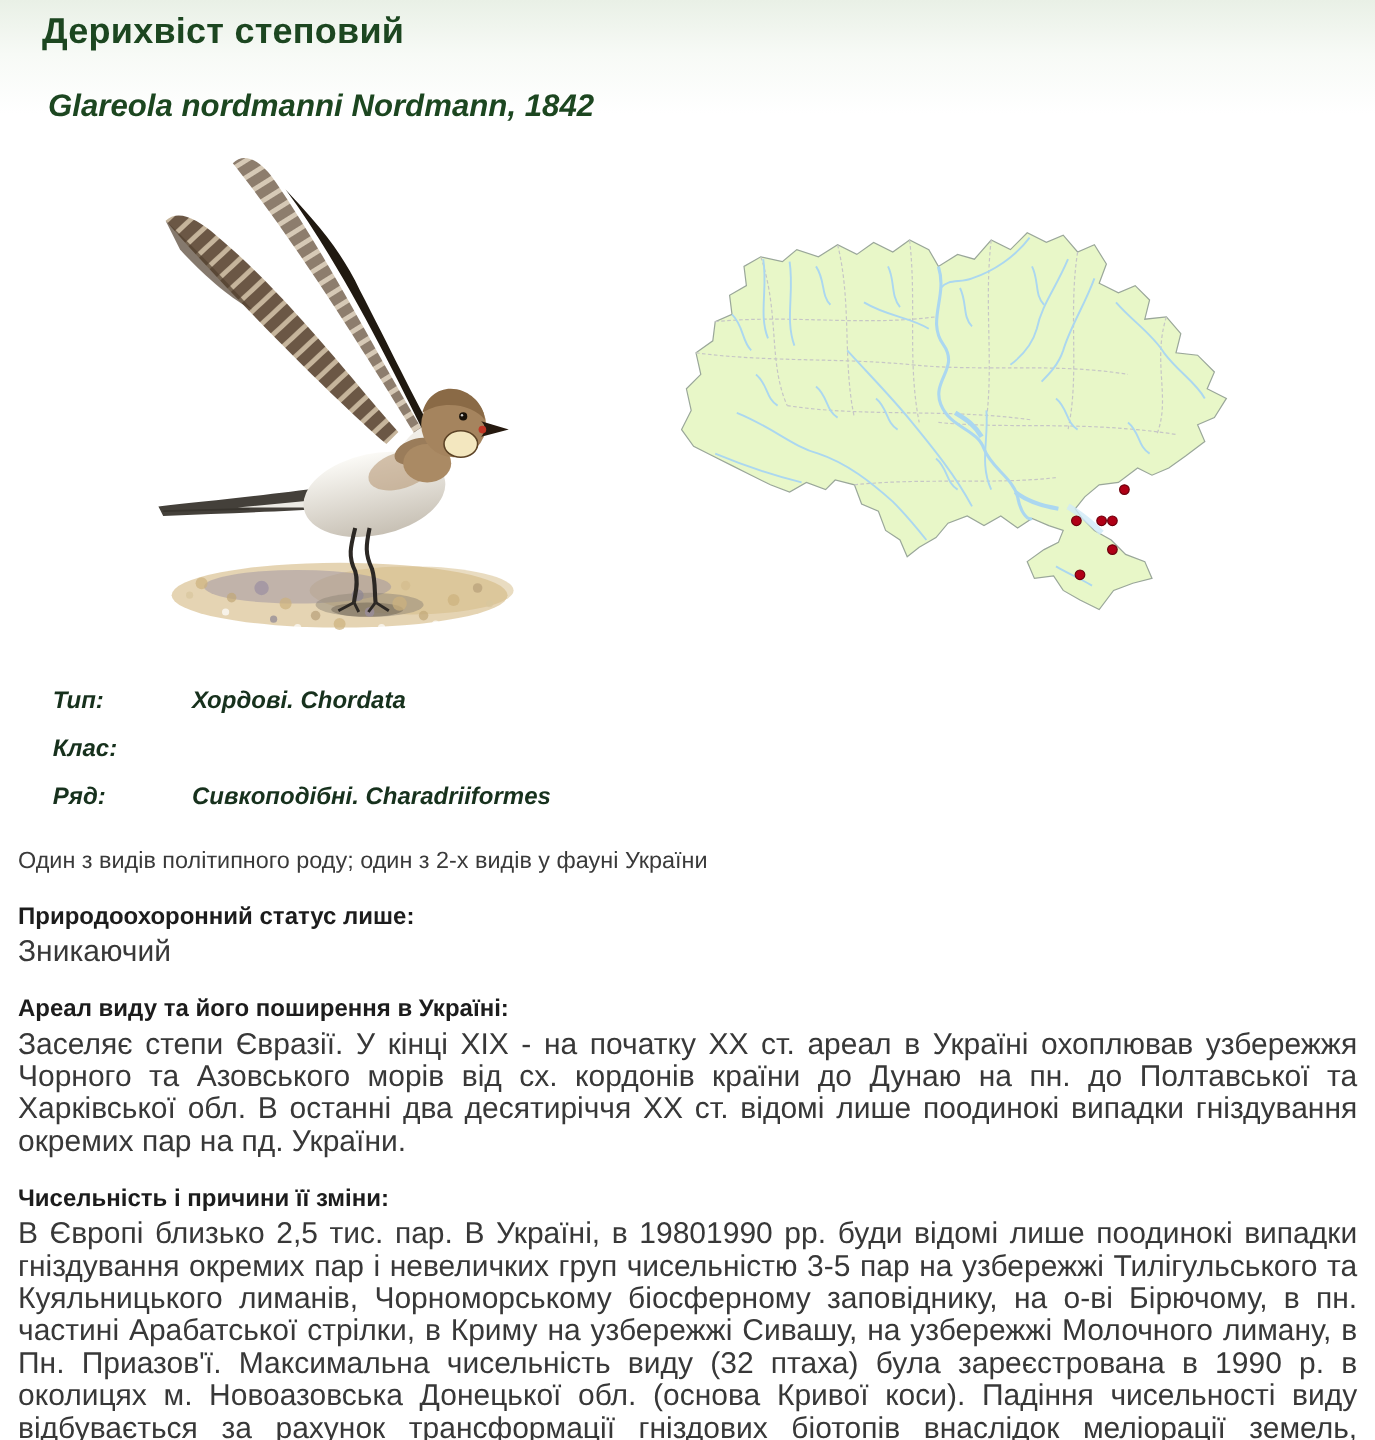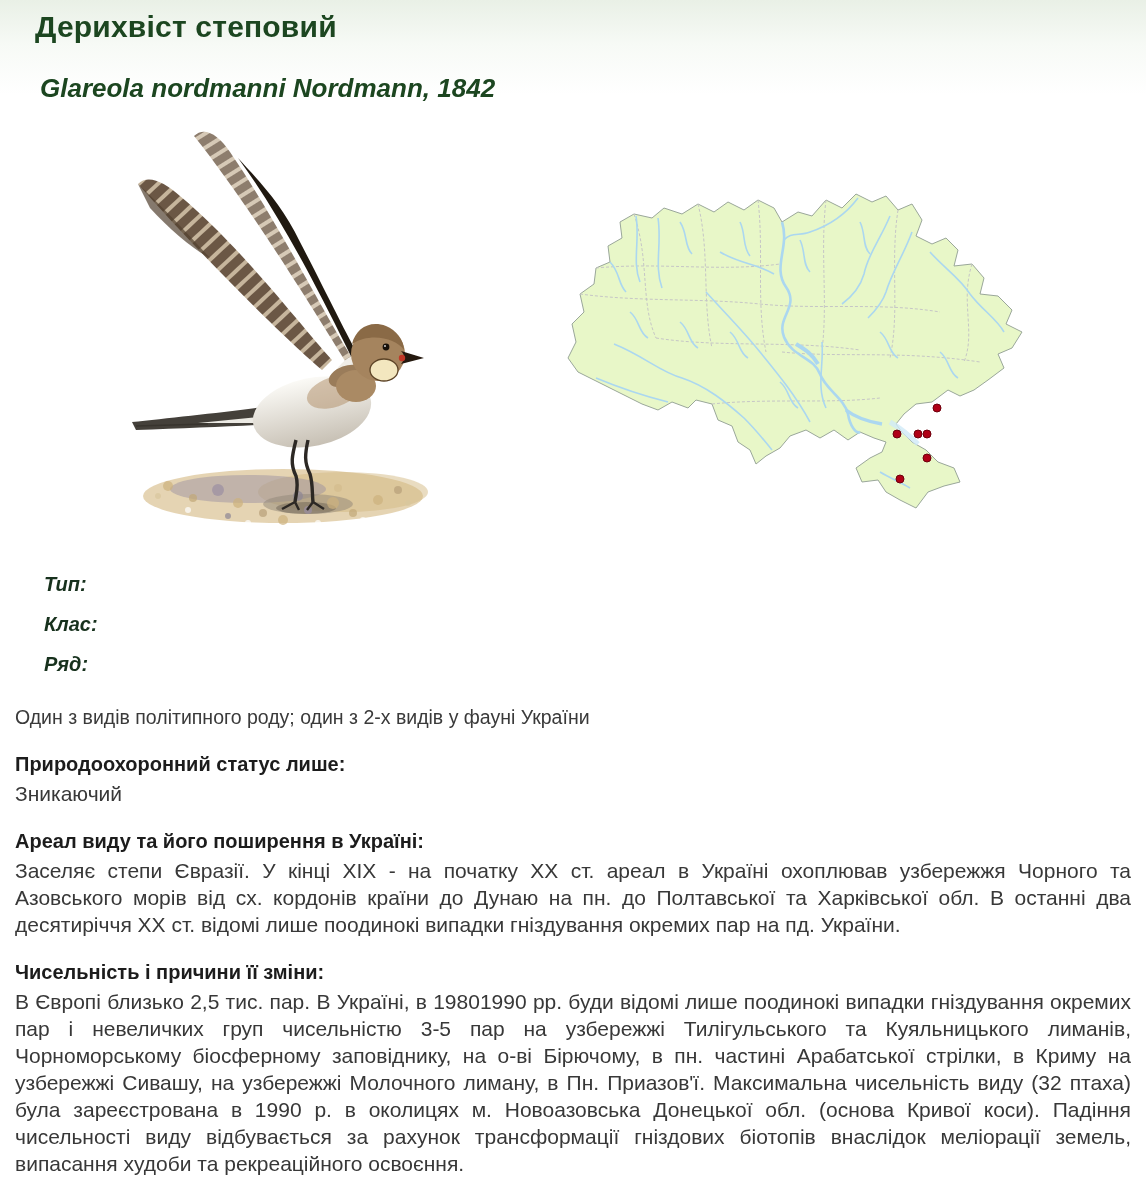--- a/index.html
+++ b/index.html
@@ -26,21 +26,21 @@
   .taxonomy{margin:10px 0 0 44px;}
   .tax-row{line-height:40px;font-size:20px;font-weight:bold;color:#17311d;display:flex;font-style:italic;}
   .tax-label{width:116px;flex:0 0 116px;}
   .tax-value{flex:1;}
   .intro{margin:20px 15px 0 15px;font-size:19.5px;line-height:26px;color:#3a3a3a;}
   .section{margin:0 15px;}
   .section h3{
     margin:21px 0 0 0;font-size:20px;font-weight:bold;color:#1c1c1c;line-height:26px;
   }
   .section p{
-    margin:3px 0 0 0;font-size:21px;line-height:27px;color:#383838;
+    margin:3px 0 0 0;font-size:25px;line-height:27px;color:#383838;
     text-align:justify;
   }
   .section p.single{text-align:left;}
   svg{display:block;}
 </style>
 </head>
 <body>
 
 <div class="page">
 
@@ -190,26 +190,28 @@
           <circle cx="367" cy="282" r="4" fill="#b00016" stroke="#6e000d" stroke-width="1"></circle>
           <circle cx="367" cy="306" r="4" fill="#b00016" stroke="#6e000d" stroke-width="1"></circle>
           <circle cx="340" cy="327" r="4" fill="#b00016" stroke="#6e000d" stroke-width="1"></circle>
         </g>
     </svg>
   </div>
 
   <div class="taxonomy">
     <div class="tax-row">
       <span class="tax-label">Тип:</span>
+      <span class="tax-value">Хордові. Chordata</span>
     </div>
     <div class="tax-row">
       <span class="tax-label">Клас:</span>
     </div>
     <div class="tax-row">
       <span class="tax-label">Ряд:</span>
+      <span class="tax-value">Сивкоподібні. Charadriiformes</span>
     </div>
   </div>
 
   <p class="intro">Один з видів політипного роду; один з 2-х видів у фауні України</p>
 
   <div class="section">
     <h3>Природоохоронний статус лише:</h3>
     <p class="single">Зникаючий</p>
   </div>
 

